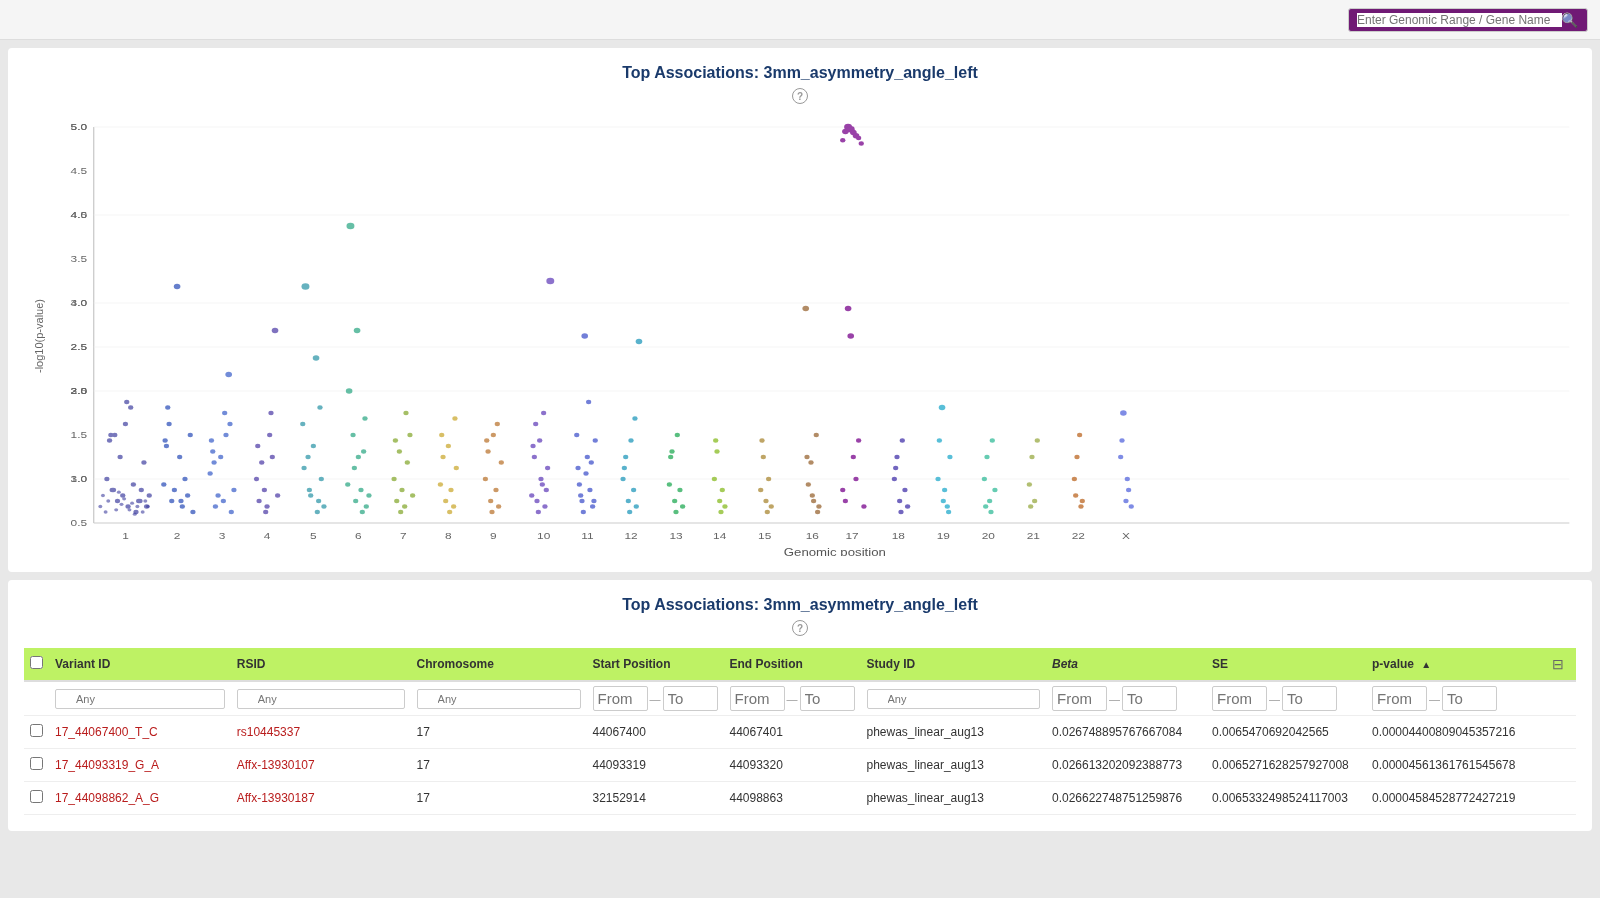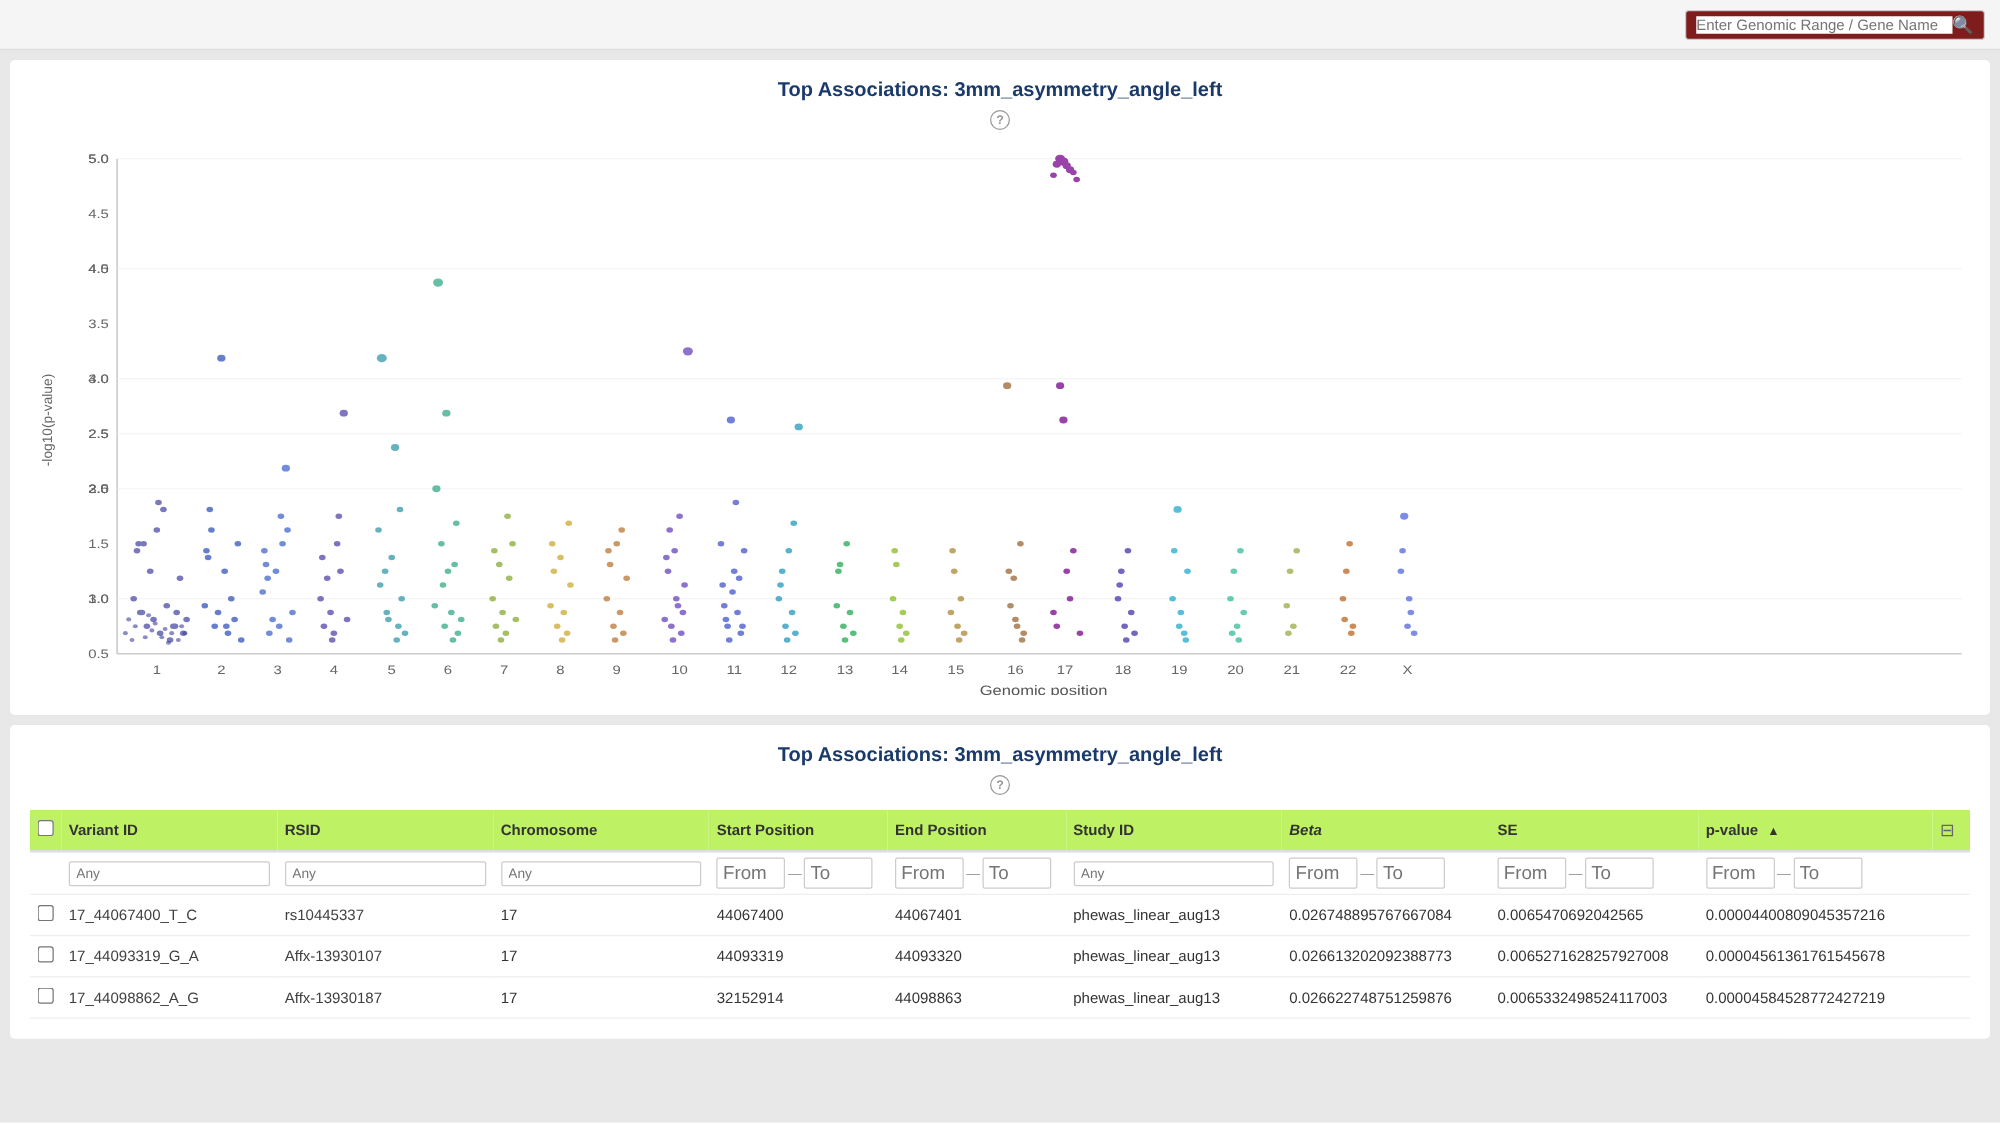--- a/index.html
+++ b/index.html
@@ -13,21 +13,21 @@
       justify-content: flex-end;
       padding: 0 12px;
       border-bottom: 1px solid #ddd;
     }
 
     .search-box {
       display: flex;
       align-items: center;
       border: 1px solid #ccc;
       border-radius: 3px;
-      background: #7f1d1d;
+      background: #701a75;
       padding: 3px 8px;
       width: 240px;
     }
 
     .search-box input {
       border: none;
       outline: none;
       font-size: 12px;
       width: 210px;
       color: #666;
@@ -101,21 +101,21 @@
       cursor: pointer;
     }
 
     .filter-row td {
       padding: 4px 6px;
       border-bottom: 1px solid #eee;
     }
 
     .filter-input {
       width: 100%;
-      padding: 3px 5px;
+      padding: 3px 20px;
       border: 1px solid #ccc;
       border-radius: 2px;
       font-size: 11px;
       color: #666;
     }
 
     .range-filter {
       display: flex;
       align-items: center;
       gap: 2px;
@@ -134,21 +134,21 @@
 
     tbody tr {
       border-bottom: 1px solid #eee;
     }
 
     tbody td {
       padding: 8px 6px;
       vertical-align: middle;
     }
 
-    .link-blue { color: #404040; text-decoration: none; cursor: pointer; }
+    .link-blue { color: #b91c1c; text-decoration: none; cursor: pointer; }
 
     .checkbox-cell {
       width: 20px;
       text-align: center;
     }
 
     .sort-arrow { margin-left: 4px; font-size: 10px; }
 
     .col-variant { min-width: 120px; }
     .col-rsid { min-width: 110px; }

